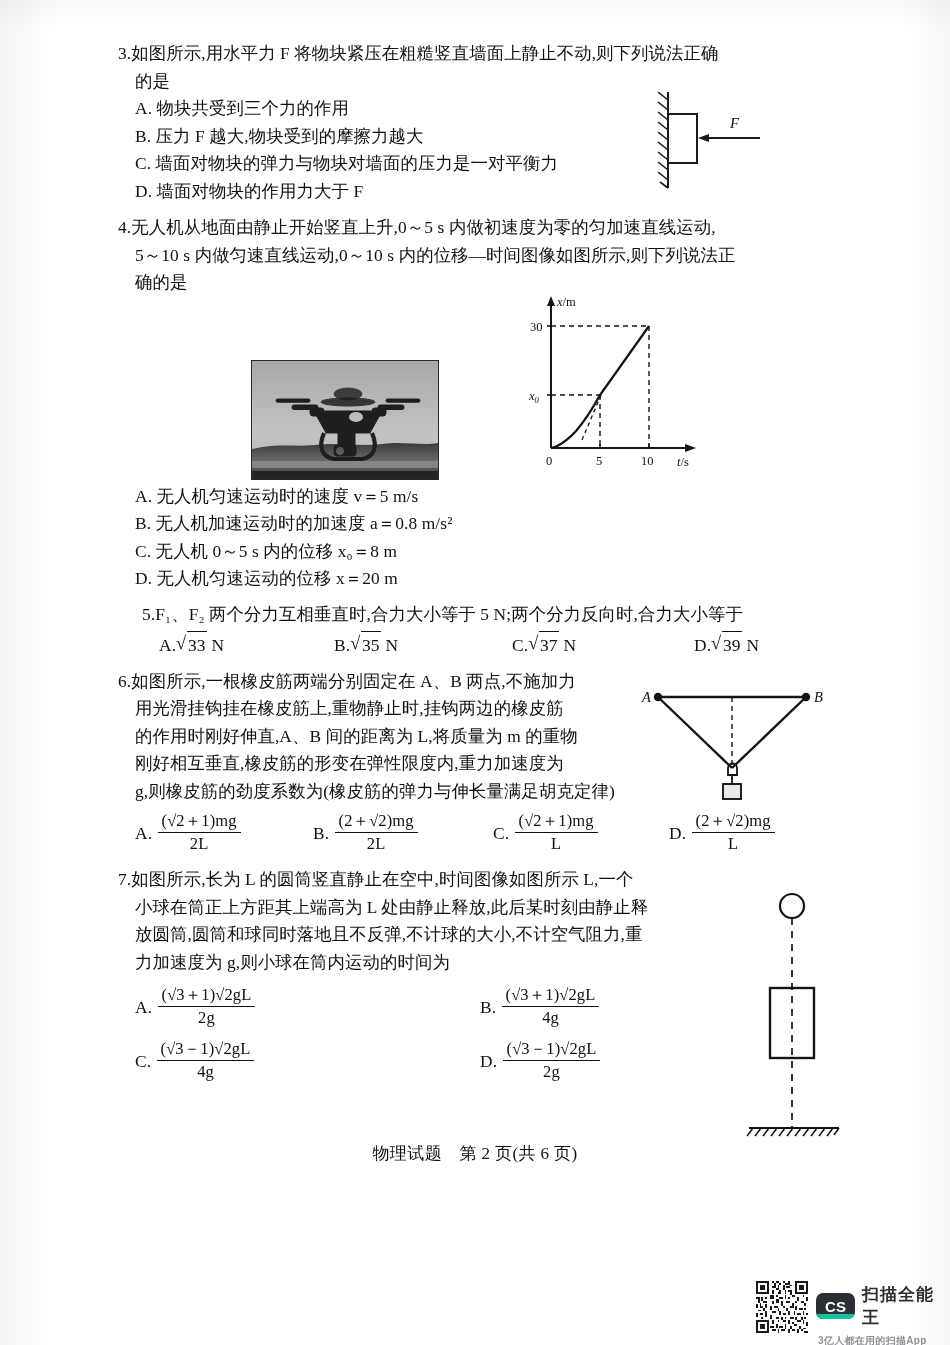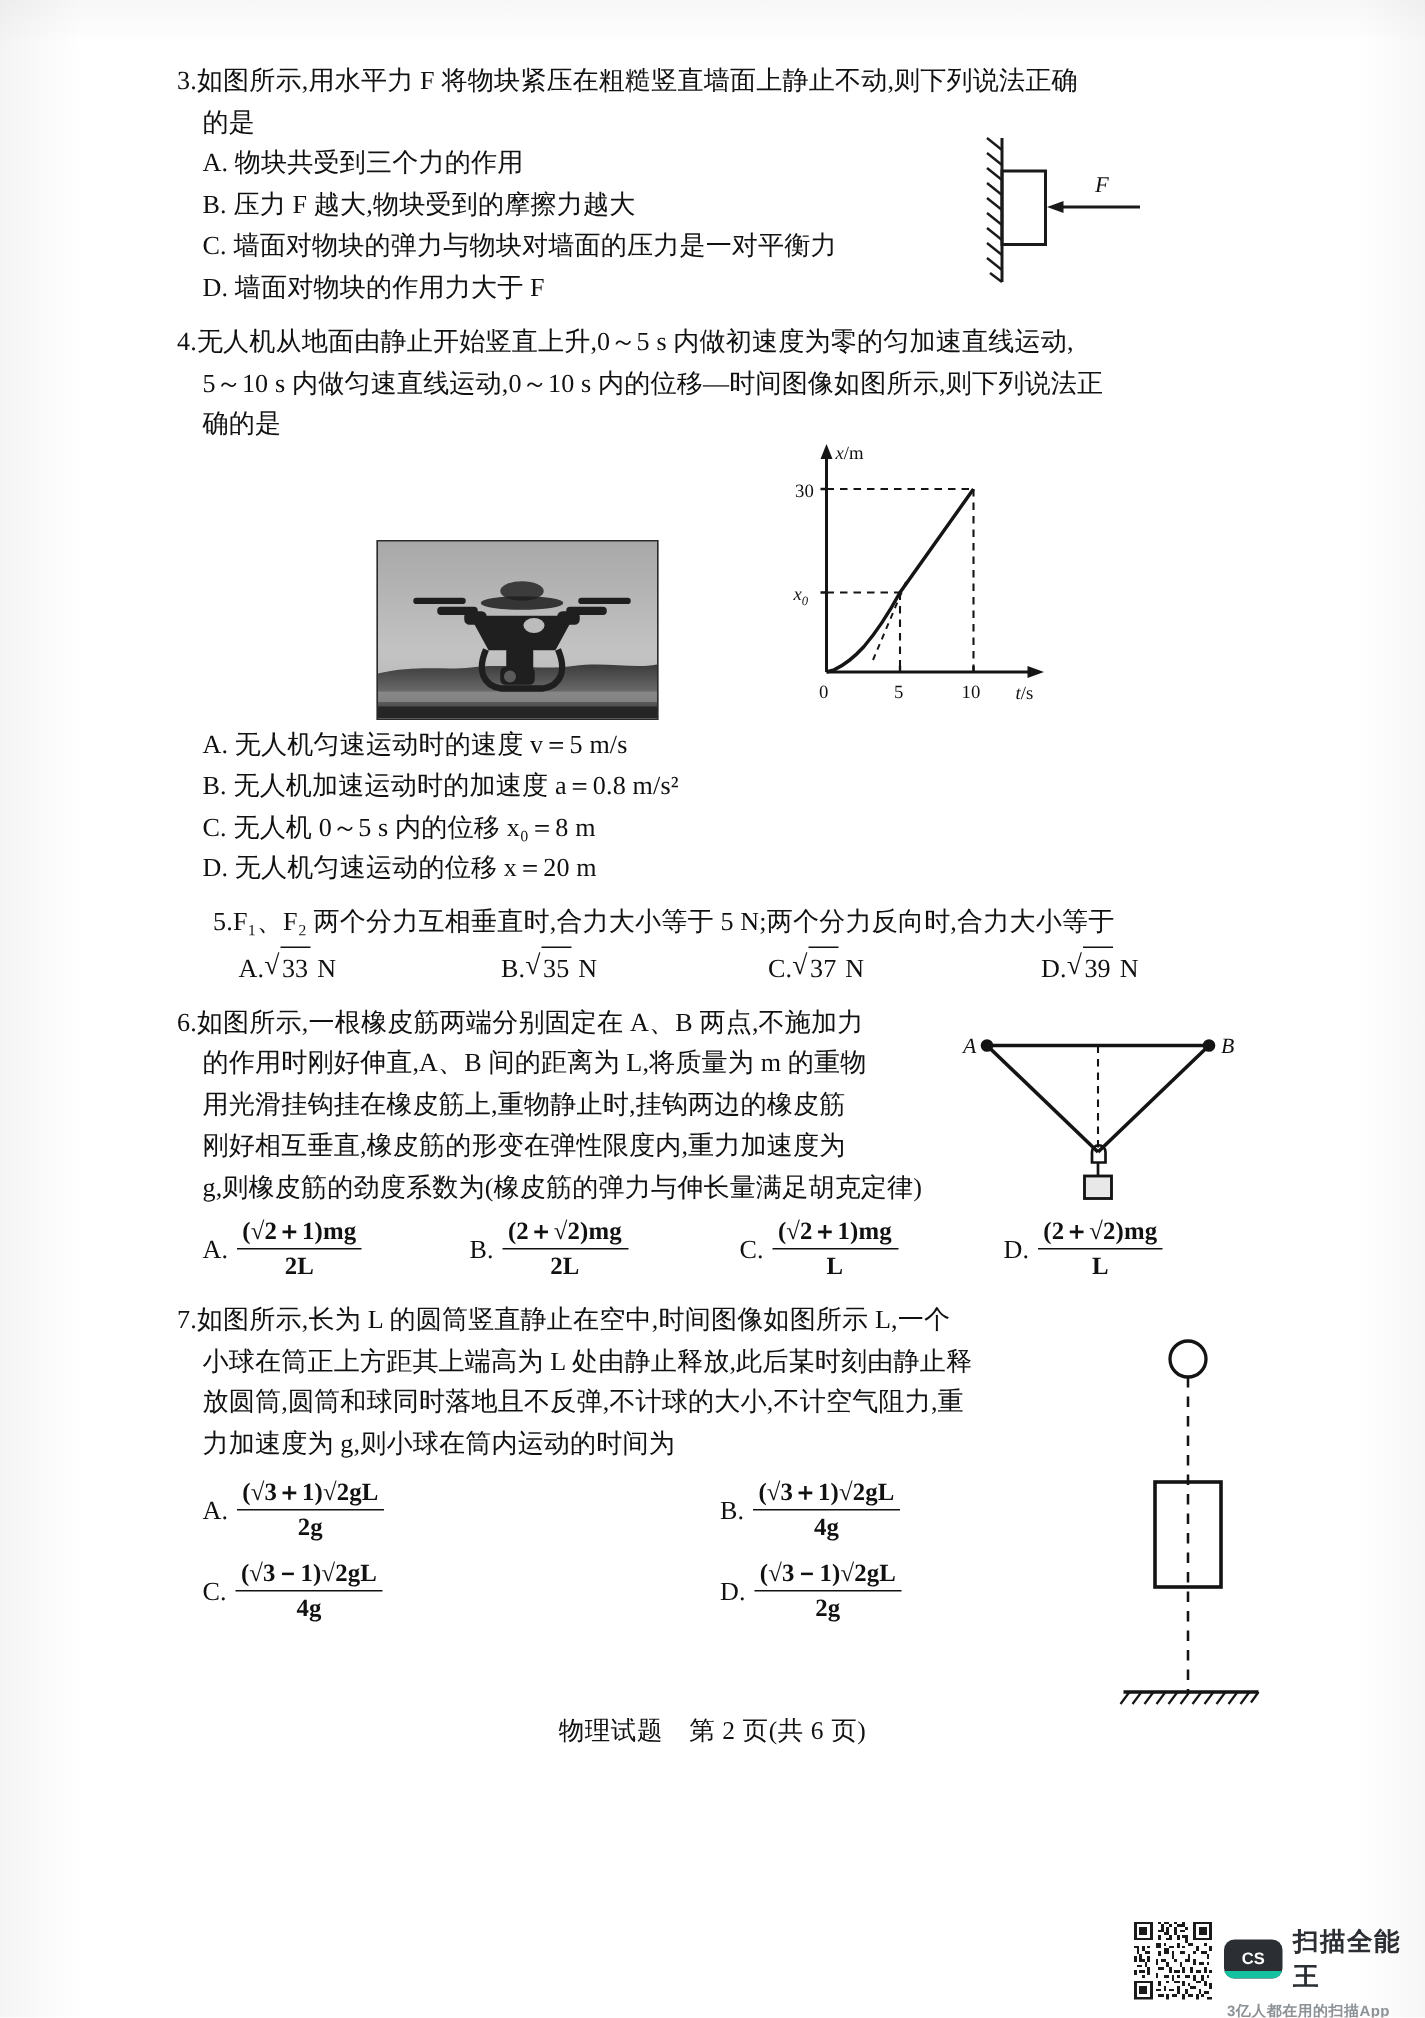--- a/index.html
+++ b/index.html
@@ -66,21 +66,20 @@
   }
 
   
   .frac {
     display: inline-block;
     vertical-align: -0.62em;
     text-align: center;
     line-height: 1.22;
     font-size: 0.95em;
     margin: 0 1px;
-    font-weight: bold;
   }
   .frac > .num { display: block; padding: 0 4px 1px 4px; border-bottom: 1.3px solid #111; }
   .frac > .den { display: block; padding: 1px 4px 0 4px; }
 
   
   .fig { position: absolute; }
 
   .drone-photo {
     position: absolute;
     left: 251px;
@@ -114,21 +113,21 @@
   }
   .cs-qr { width: 52px; height: 52px; flex: 0 0 52px; }
   .cs-right { padding-top: 2px; }
   .cs-topline { display: flex; align-items: center; gap: 7px; }
   .cs-badge {
     width: 44px; height: 26px;
     border-radius: 7px;
     background: #2b2f33;
     color: #fff;
     font-family: "Liberation Sans", sans-serif;
-    font-size: 11px;
+    font-size: 15px;
     font-weight: bold;
     display: flex; align-items: center; justify-content: center;
     position: relative;
     overflow: hidden;
   }
   .cs-badge::after {
     content: "";
     position: absolute;
     left: 0; right: 0; bottom: 0;
     height: 5px;
@@ -195,22 +194,22 @@
       </span><span style="display:inline-block;">
         <span>D.</span><span class="sqrt"><span class="rad">39</span></span>&nbsp;<span>N</span>
       </span>
     </div>
   </div>
 
   <div class="q" style="margin-top:8px;">
     <div class="q-line">
       <span>6.</span><span>如图所示,一根橡皮筋两端分别固定在 A、B 两点,不施加力</span>
     </div>
+    <div class="q-line indent">用光滑挂钩挂在橡皮筋上,重物静止时,挂钩两边的橡皮筋</div>
     <div class="q-line indent">的作用时刚好伸直,A、B 间的距离为 L,将质量为 m 的重物</div>
-    <div class="q-line indent">用光滑挂钩挂在橡皮筋上,重物静止时,挂钩两边的橡皮筋</div>
     <div class="q-line indent">刚好相互垂直,橡皮筋的形变在弹性限度内,重力加速度为</div>
     <div class="q-line indent">g,则橡皮筋的劲度系数为(橡皮筋的弹力与伸长量满足胡克定律)</div>
     <div class="opt" style="margin-top:6px;">
       <span style="display:inline-block;width:178px;">
         <span>A.</span>
         <span class="frac"><span class="num">(√2＋1)mg</span><span class="den">2L</span></span>
       </span><span style="display:inline-block;width:180px;">
         <span>B.</span>
         <span class="frac"><span class="num">(2＋√2)mg</span><span class="den">2L</span></span>
       </span><span style="display:inline-block;width:176px;">

